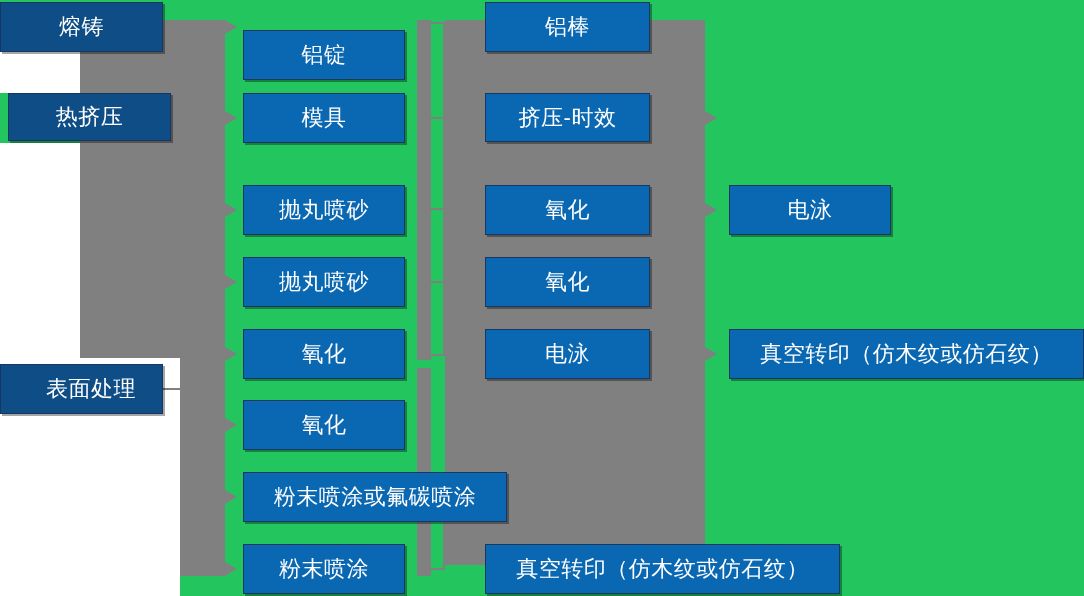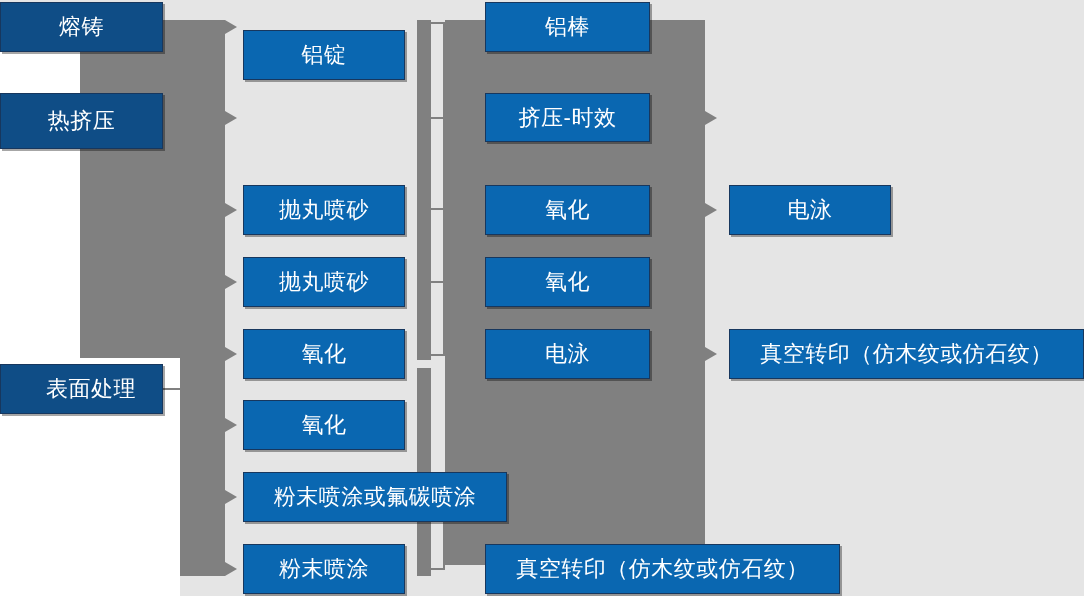--- a/index.html
+++ b/index.html
@@ -8,21 +8,21 @@
     padding: 0;
     background: #ffffff;
   }
   body {
     font-family: "Liberation Sans", "DejaVu Sans", sans-serif;
   }
   #canvas {
     position: relative;
     width: 1084px;
     height: 596px;
-    background: #e5e5e5;
+    background: #22c55e;
     overflow: hidden;
   }
 
   
   .gray {
     position: absolute;
     background: #808080;
   }
   .gray-arrow {
     position: absolute;
@@ -114,30 +114,33 @@
   <div class="gray" style="left:445px; top:20px; width:260px; height:545px;"></div>
 
   <div class="gray-arrow" style="left:705px; top:111px;"></div>
   <div class="gray-arrow" style="left:705px; top:203px;"></div>
   <div class="gray-arrow" style="left:705px; top:347px;"></div>
 
   <div class="node dark" style="left:0px; top:2px; width:163px; height:50px;">
     <span>熔铸</span>
   </div>
 
-  <div class="node dark" style="left:0px; top:93px; width:163px; height:56px;">
+  <div class="node dark" style="left:8px; top:93px; width:163px; height:48px;">
     <span>热挤压</span>
   </div>
 
   <div class="node dark" style="left:0px; top:364px; width:163px; height:50px;padding-left:19px;">
     <span>表面处理</span>
   </div>
 
   <div class="node mid" style="left:243px; top:2px; width:162px; height:50px;margin-top:28px;">
     <span>铝锭</span>
+  </div>
+  <div class="node mid" style="left:243px; top:93px; width:162px; height:50px;">
+    <span>模具</span>
   </div>
   <div class="node mid" style="left:243px; top:185px; width:162px; height:50px;">
     <span>抛丸喷砂</span>
   </div>
   <div class="node mid" style="left:243px; top:257px; width:162px; height:50px;">
     <span>抛丸喷砂</span>
   </div>
   <div class="node mid" style="left:243px; top:329px; width:162px; height:50px;">
     <span>氧化</span>
   </div>

